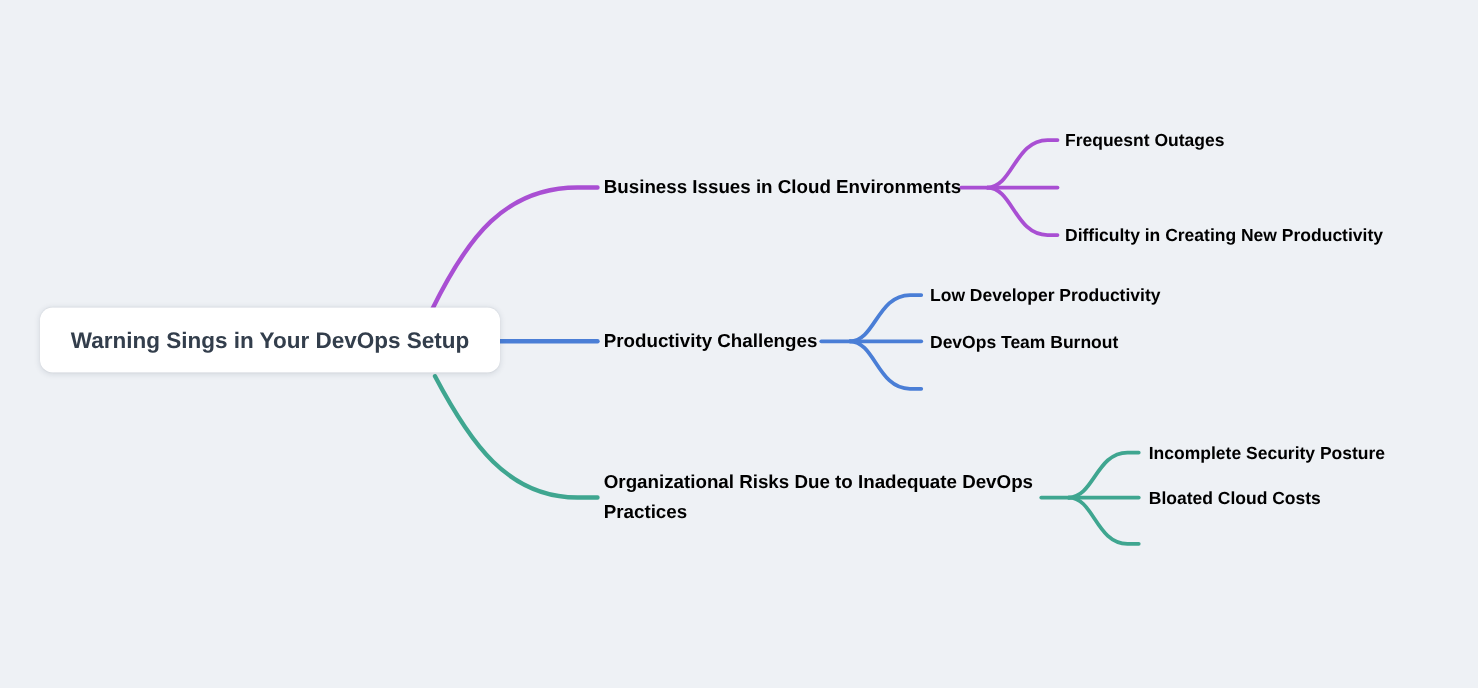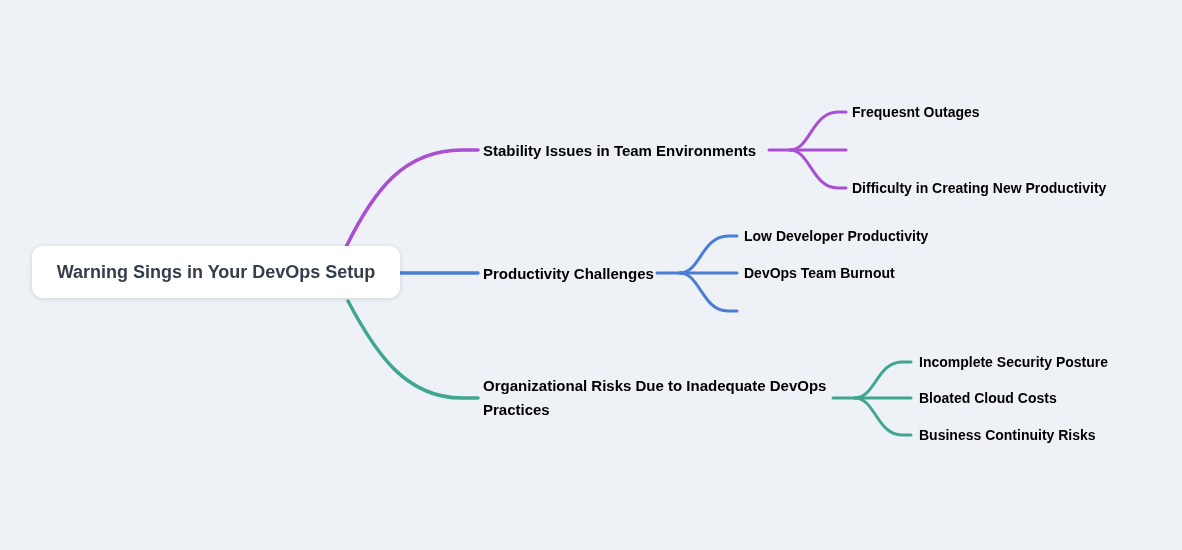--- a/index.html
+++ b/index.html
@@ -85,26 +85,25 @@
     <path stroke-width="3" d="M833,398 L855,398" stroke="#3fa690"></path>
     <path stroke-width="3" d="M855,398 C875,398 877,362 902,362 L911,362" stroke="#3fa690"></path>
     <path stroke-width="3" d="M855,398 L911,398" stroke="#3fa690"></path>
     <path stroke-width="3" d="M855,398 C875,398 877,435 902,435 L911,435" stroke="#3fa690"></path>
   </svg>
 
   <div class="root-node">
     <span>Warning Sings in Your DevOps Setup</span>
   </div>
 
-  <div class="node-label branch-label" style="left:483px; top:150px;">Stability Issues in Team Environments</div>
+  <div class="node-label branch-label" style="left:483px; top:150px;">Business Issues in Cloud Environments</div>
   <div class="node-label leaf-label" style="left:852px; top:112px;">Frequesnt Outages</div>
   <div class="node-label leaf-label" style="left:852px; top:188px;">Difficulty in Creating New Productivity</div>
 
   <div class="node-label leaf-label" style="left:744px; top:236px;">Low Developer Productivity</div>
   <div class="node-label branch-label" style="left:483px; top:273px;">Productivity Challenges</div>
   <div class="node-label leaf-label" style="left:744px; top:273px;">DevOps Team Burnout</div>
 
   <div class="node-label branch-label wrap" style="left:483px; top:398px;">Organizational Risks Due to Inadequate DevOps Practices</div>
   <div class="node-label leaf-label" style="left:919px; top:362px;">Incomplete Security Posture</div>
   <div class="node-label leaf-label" style="left:919px; top:398px;">Bloated Cloud Costs</div>
-  <div class="node-label leaf-label" style="left:919px; top:435px;">Business Continuity Risks</div>
 
 </div>
 
 </body></html>

